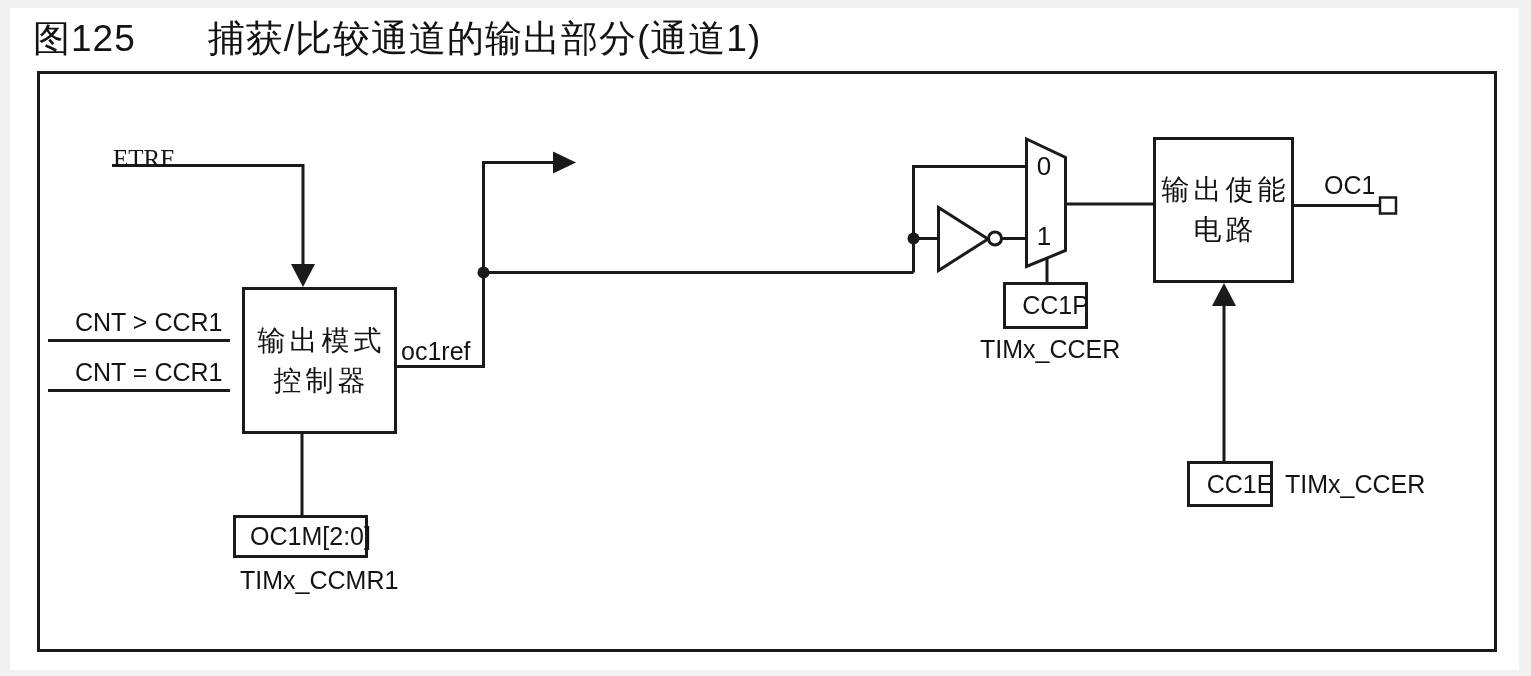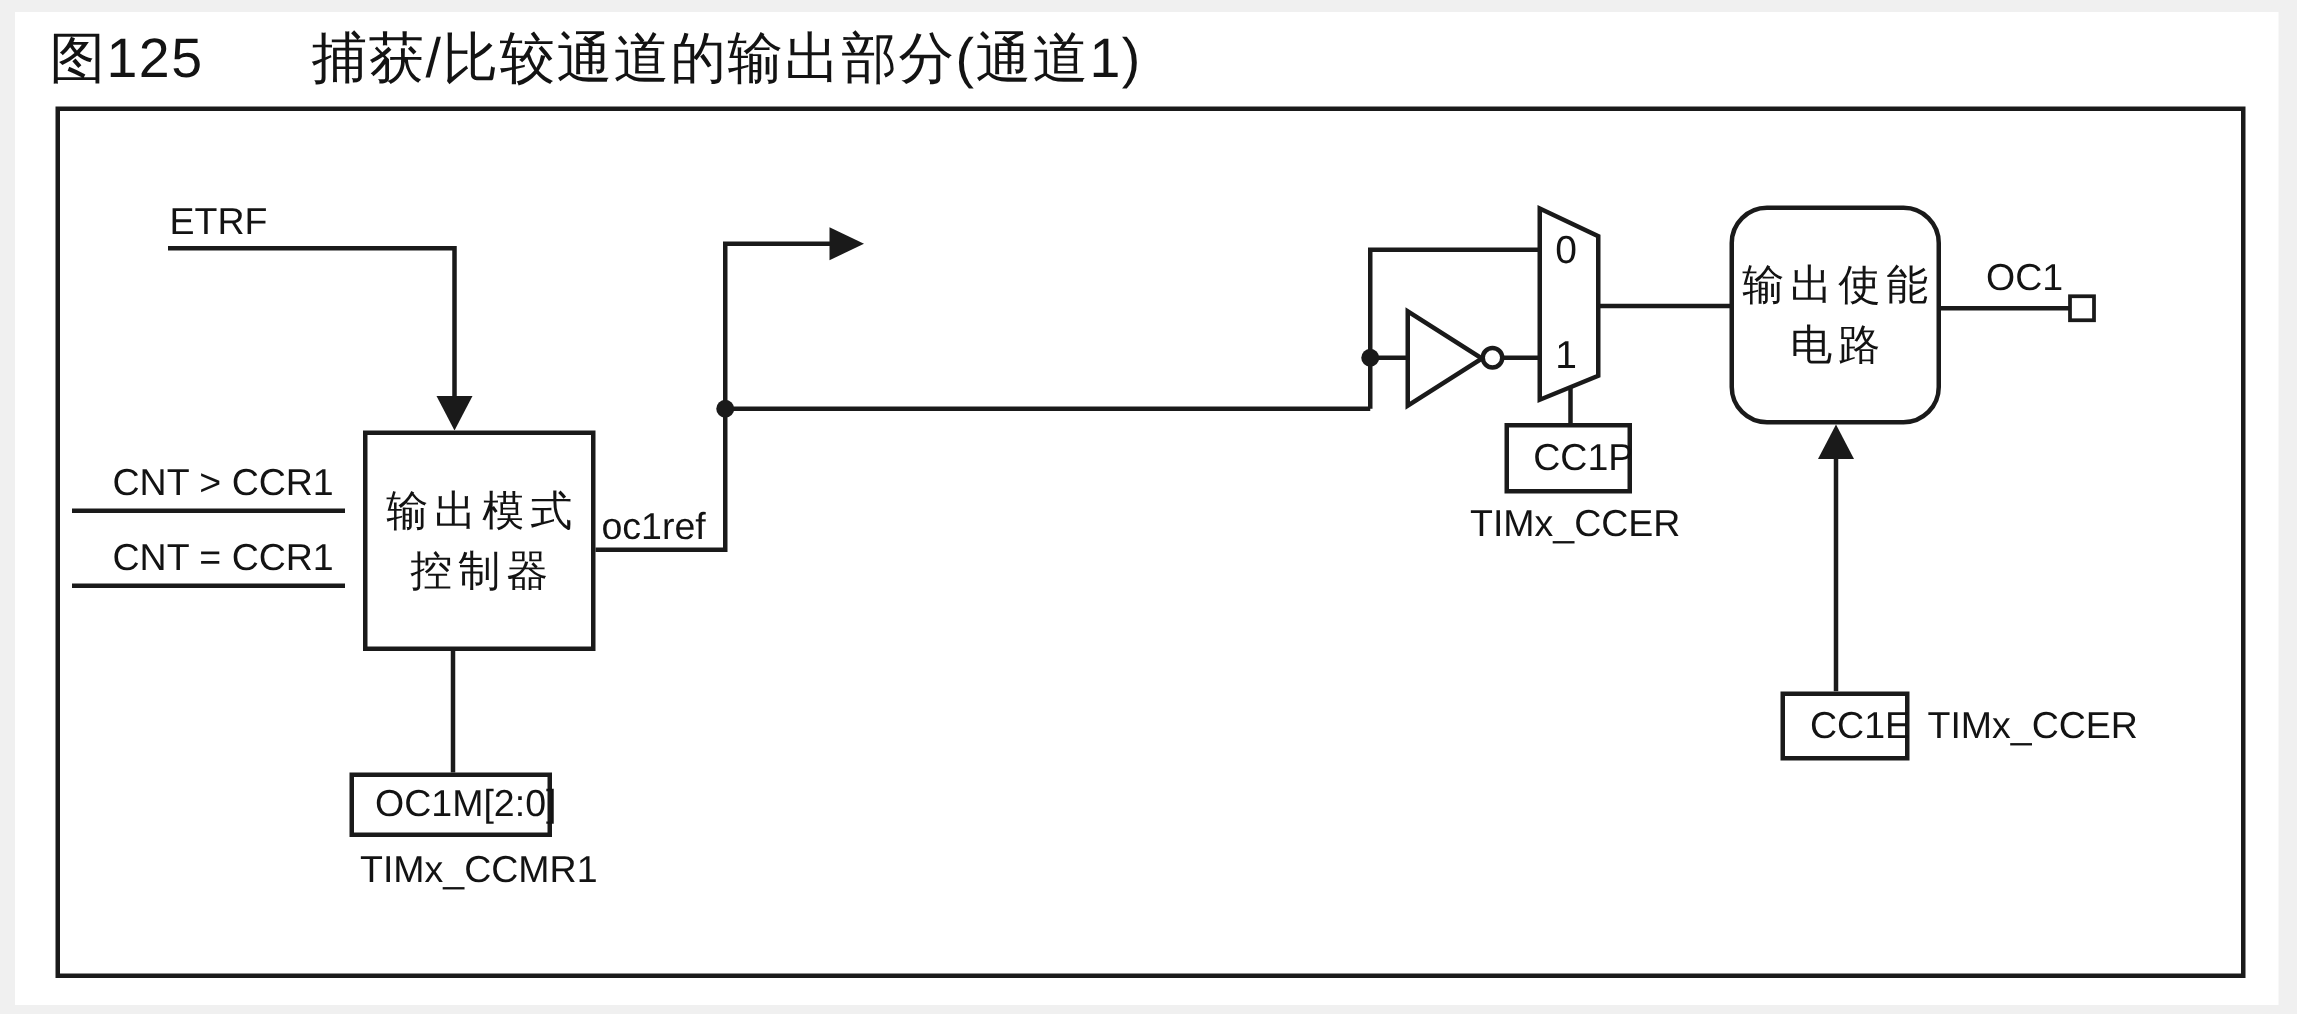--- a/index.html
+++ b/index.html
@@ -125,36 +125,36 @@
 
     <circle cx="483.5" cy="272.5" r="6" fill="#1a1a1a" stroke="none"></circle>
     <circle cx="913.5" cy="238.5" r="6" fill="#1a1a1a" stroke="none"></circle>
   </svg>
 
   <div class="box cn" style="left:229px; top:287px; width:155px; height:147px;margin-left:13px;">
     <div class="ln">输出模式</div>
     <div class="ln">控制器</div>
   </div>
 
-  <div class="box cn" style="left:1153px; top:137px; width:141px; height:146px;border-radius:25px;">
+  <div class="box cn" style="left:1153px; top:137px; width:141px; height:146px;">
     <div class="ln">输出使能</div>
     <div class="ln">电路</div>
   </div>
 
   <div class="box reg" style="left:233px; top:515px; width:135px; height:43px;">
     <div>OC1M[2:0]</div>
   </div>
   <div class="box reg" style="left:1003px; top:282px; width:85px; height:47px;">
     <div>CC1P</div>
   </div>
   <div class="box reg" style="left:1187px; top:461px; width:86px; height:46px;">
     <div>CC1E</div>
   </div>
 
-  <div class="lbl" style="left:113px; top:135px;">ETRF</div>
+  <div class="lbl" style="left:113px; top:145px;font-family:Liberation Serif, serif;">ETRF</div>
   <div class="lbl" style="left:75px; top:309px;">CNT &gt; CCR1</div>
   <div class="lbl" style="left:75px; top:359px;">CNT = CCR1</div>
   <div class="lbl" style="left:401px; top:338px;">oc1ref</div>
   <div class="lbl mux-sel" style="left:1034px; top:152px;">0</div>
   <div class="lbl mux-sel" style="left:1034px; top:222px;">1</div>
   <div class="lbl" style="left:1324px; top:172px;">OC1</div>
   <div class="lbl" style="left:240px; top:567px;">TIMx_CCMR1</div>
   <div class="lbl" style="left:980px; top:336px;">TIMx_CCER</div>
   <div class="lbl" style="left:1285px; top:471px;">TIMx_CCER</div>
 

